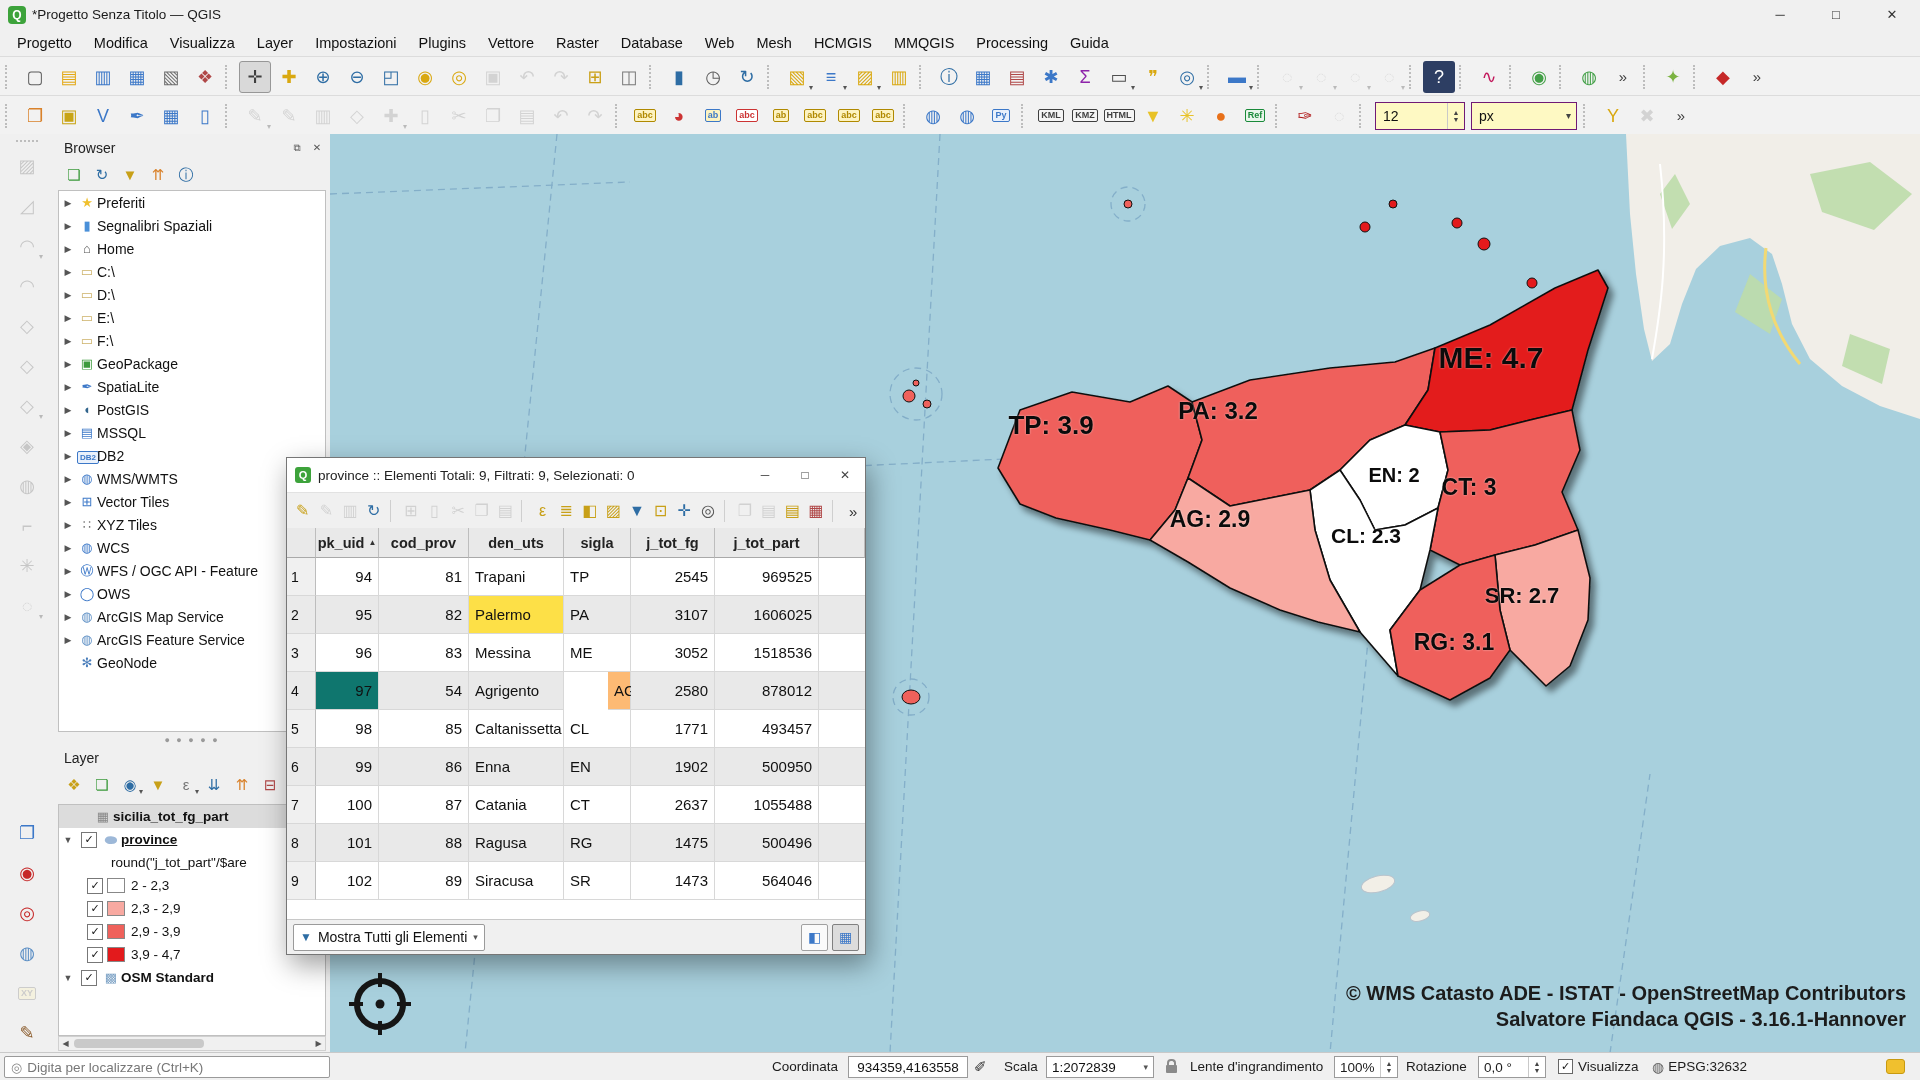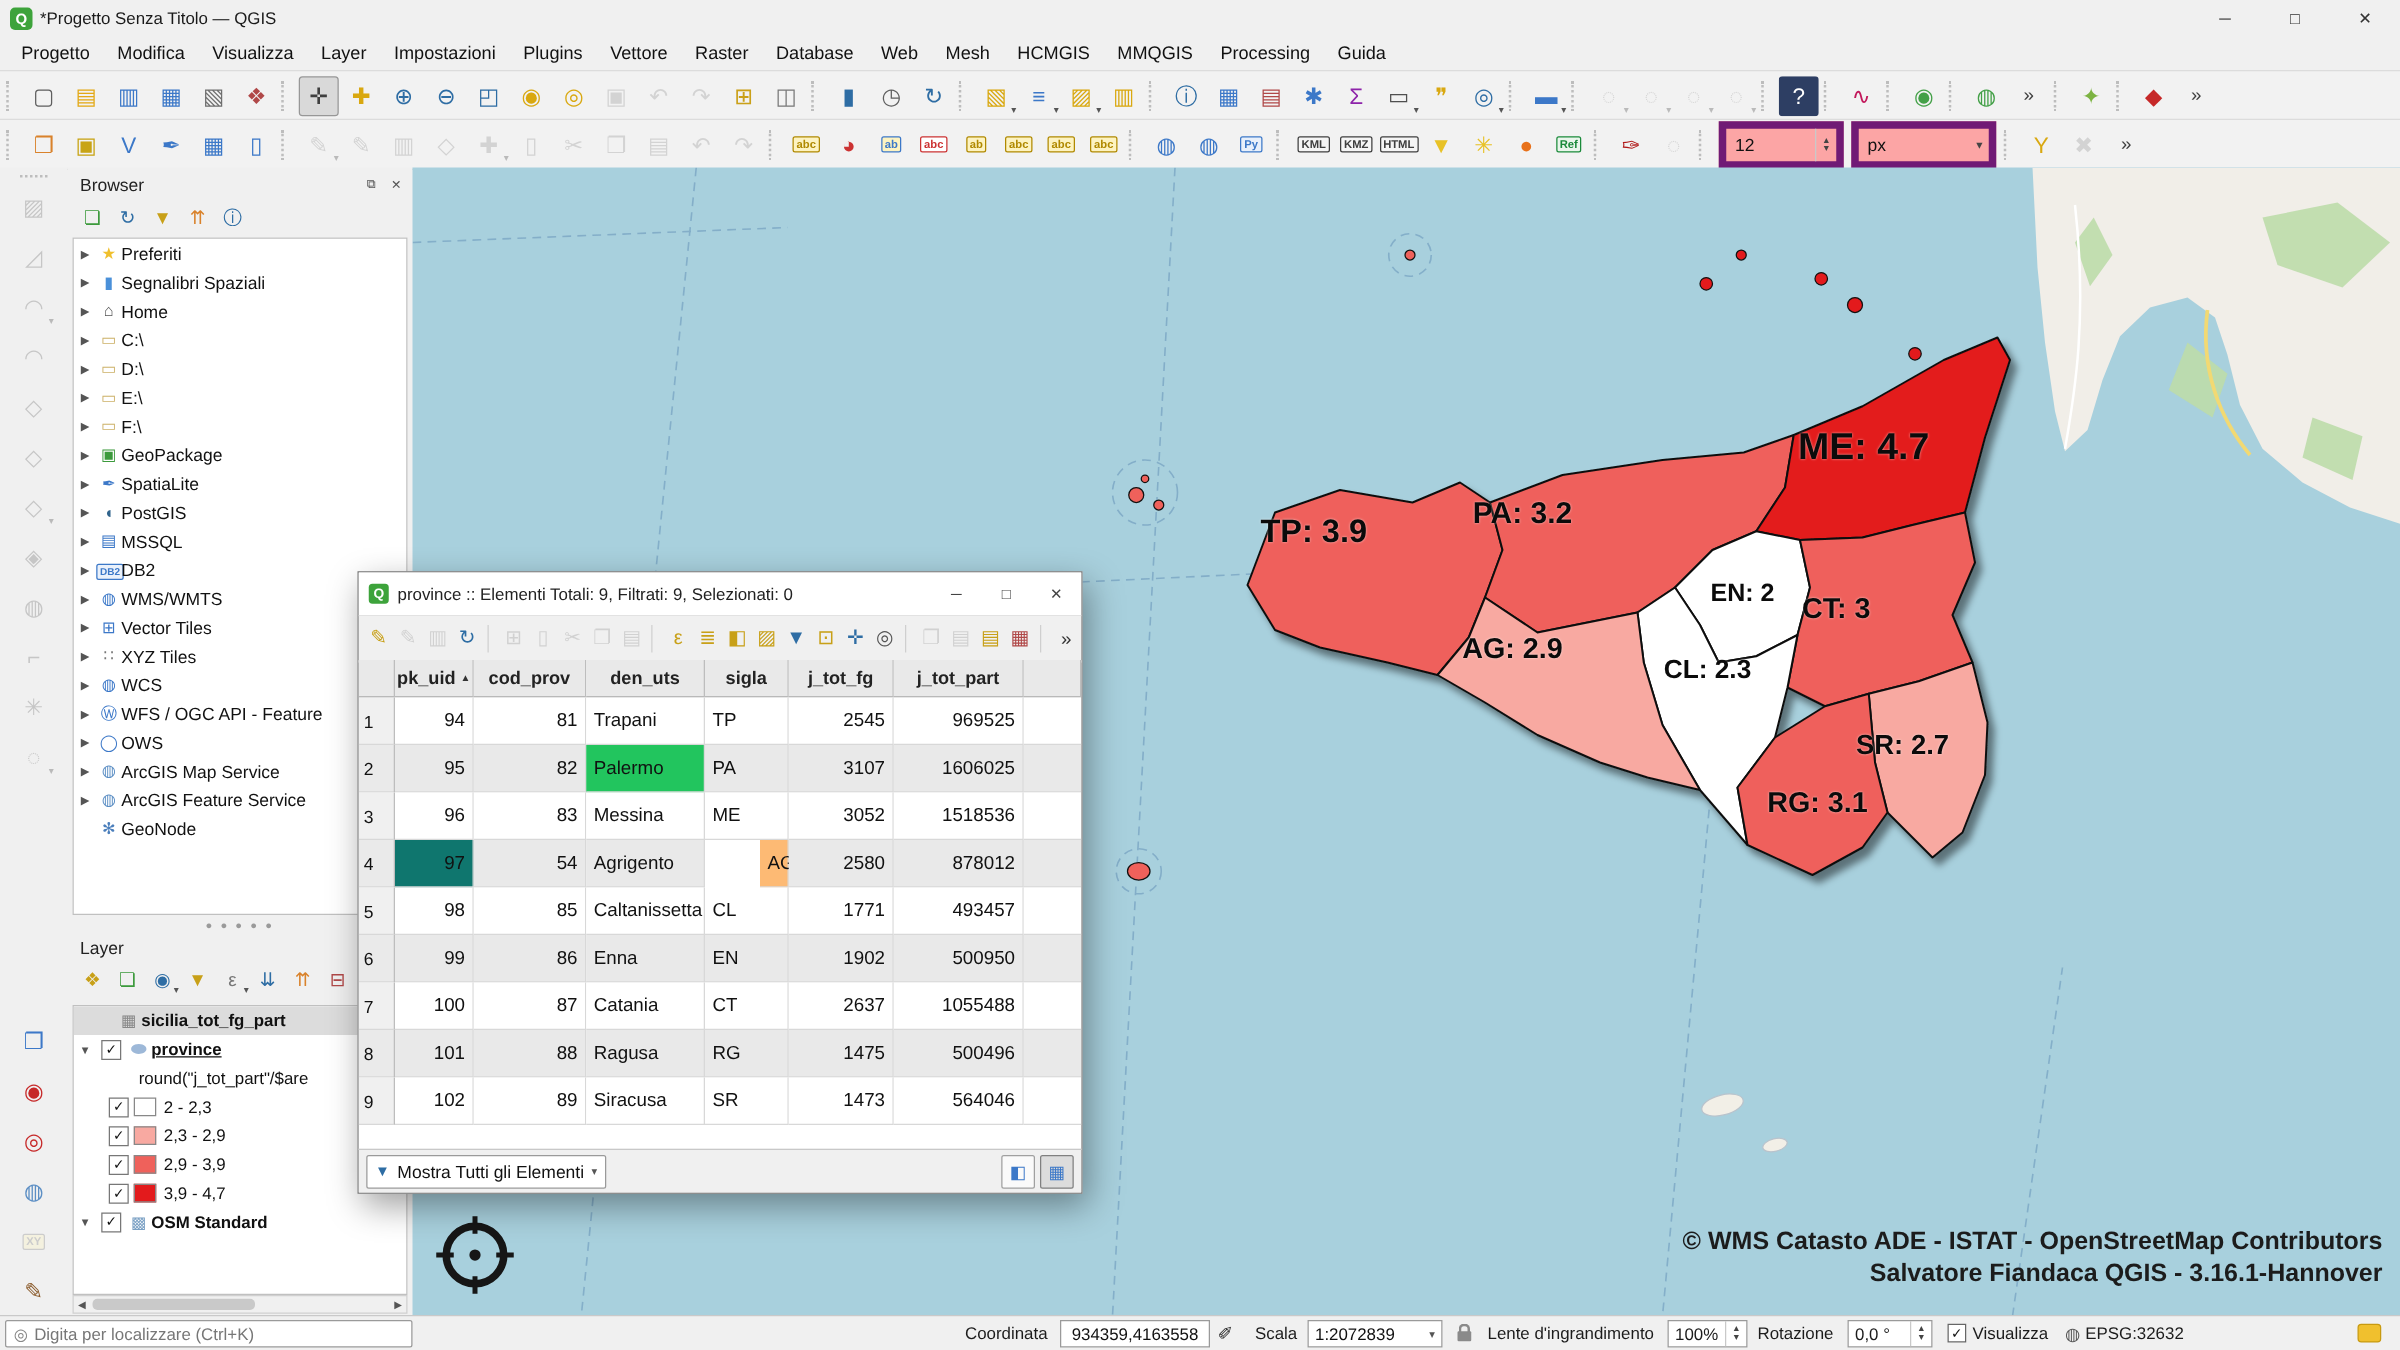--- a/index.html
+++ b/index.html
@@ -21,21 +21,21 @@
   #tb1{top:56px;height:39px;border-top:1px solid #dcdcdc;}
   #tb2{top:95px;height:39px;border-top:1px solid #dcdcdc;border-bottom:1px solid #c9c9c9;}
   .grip{width:7px;height:24px;border-left:2px dotted #bdbdbd;margin:0 4px 0 3px;}
   .tbico{position:relative;width:30px;height:30px;display:flex;align-items:center;justify-content:center;margin:0 1px;border:1px solid transparent;border-radius:3px;}
   .tbico .glyph{font-size:18px;line-height:1;}
   .tbico.pressed{background:#d9d9d9;border-color:#979797;}
   .tbico.plain .glyph{font-size:15px;}
   .dim{opacity:.35;}
   .caret{font-size:8px;color:#555;position:absolute;right:-1px;bottom:0;}
   .chip{font-size:9px;font-weight:bold;border:1px solid;border-radius:2px;padding:1px 2px;background:#fdf3c1;line-height:1;}
-  .spinbox,.combobox{height:26px;background:#fca5a5;border:6px solid #701a75;display:flex;align-items:center;font-size:14px;color:#111;margin:0 3px;}
+  .spinbox,.combobox{height:26px;background:#fef9c3;border:1px solid #701a75;display:flex;align-items:center;font-size:14px;color:#111;margin:0 3px;}
   .spinbox{width:88px;}.combobox{width:104px;}
   .spinval{flex:1;padding-left:7px;}
   .spinarrows{width:16px;height:100%;display:flex;flex-direction:column;align-items:center;justify-content:center;font-size:7px;color:#444;border-left:1px solid #c9c9c9;}
   .combocaret{margin-left:auto;margin-right:5px;font-size:10px;color:#444;}
 
   
   .leftstrip{position:absolute;left:0;top:134px;bottom:27px;width:54px;display:flex;flex-direction:column;align-items:center;padding-top:6px;background:#f0f0f0;}
   .leftstrip .tbico{margin:4px 0;}
   .stripgap{flex:1;}
   .striphandle{width:22px;border-top:2px dotted #bdbdbd;margin-bottom:4px;}
@@ -939,21 +939,21 @@
           <div class="td num">94</div>
           <div class="td num">81</div>
           <div class="td">Trapani</div>
           <div class="td">TP</div>
           <div class="td num">2545</div>
           <div class="td num">969525</div>
           <div class="td" style="border-right: none;"></div>
           <div class="td rn" style="background: rgb(234, 234, 234);">2</div>
           <div class="td num" style="background: rgb(233, 233, 233);">95</div>
           <div class="td num" style="background: rgb(233, 233, 233);">82</div>
-          <div class="td" style="background: #22c55e;">Palermo</div>
+          <div class="td" style="background: #fde047;">Palermo</div>
           <div class="td" style="background: rgb(233, 233, 233);">PA</div>
           <div class="td num" style="background: rgb(233, 233, 233);">3107</div>
           <div class="td num" style="background: rgb(233, 233, 233);">1606025</div>
           <div class="td" style="background: rgb(233, 233, 233); border-right: none;"></div>
           <div class="td rn">3</div>
           <div class="td num">96</div>
           <div class="td num">83</div>
           <div class="td">Messina</div>
           <div class="td">ME</div>
           <div class="td num">3052</div>

